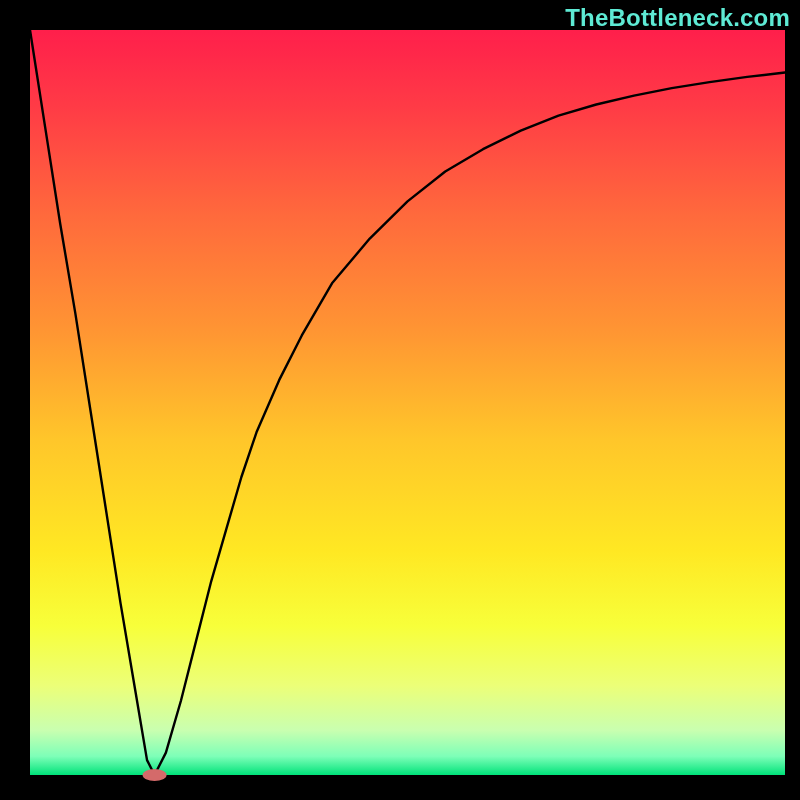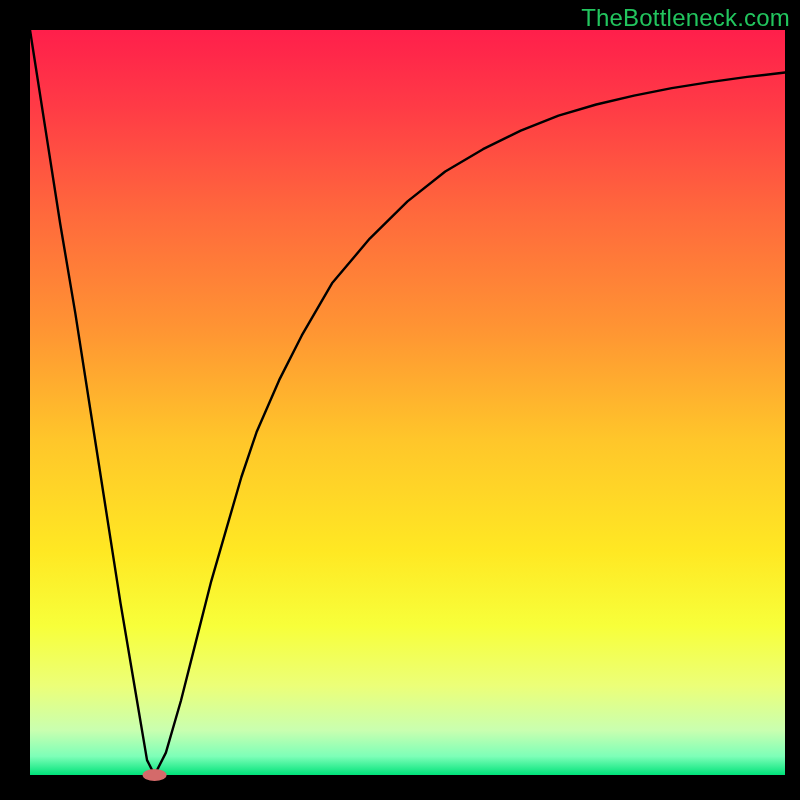--- a/index.html
+++ b/index.html
@@ -14,23 +14,23 @@
   .frame {
     position: relative;
     width: 800px;
     height: 800px;
     background: #000;
   }
   .watermark {
     position: absolute;
     top: 4px;
     right: 10px;
-    color: #22c55e;
+    color: #5eead4;
     font-size: 24px;
-    font-weight: 400;
+    font-weight: 700;
     letter-spacing: 0.2px;
     z-index: 10;
   }
   svg {
     position: absolute;
     top: 0;
     left: 0;
   }
 </style>
 </head>

